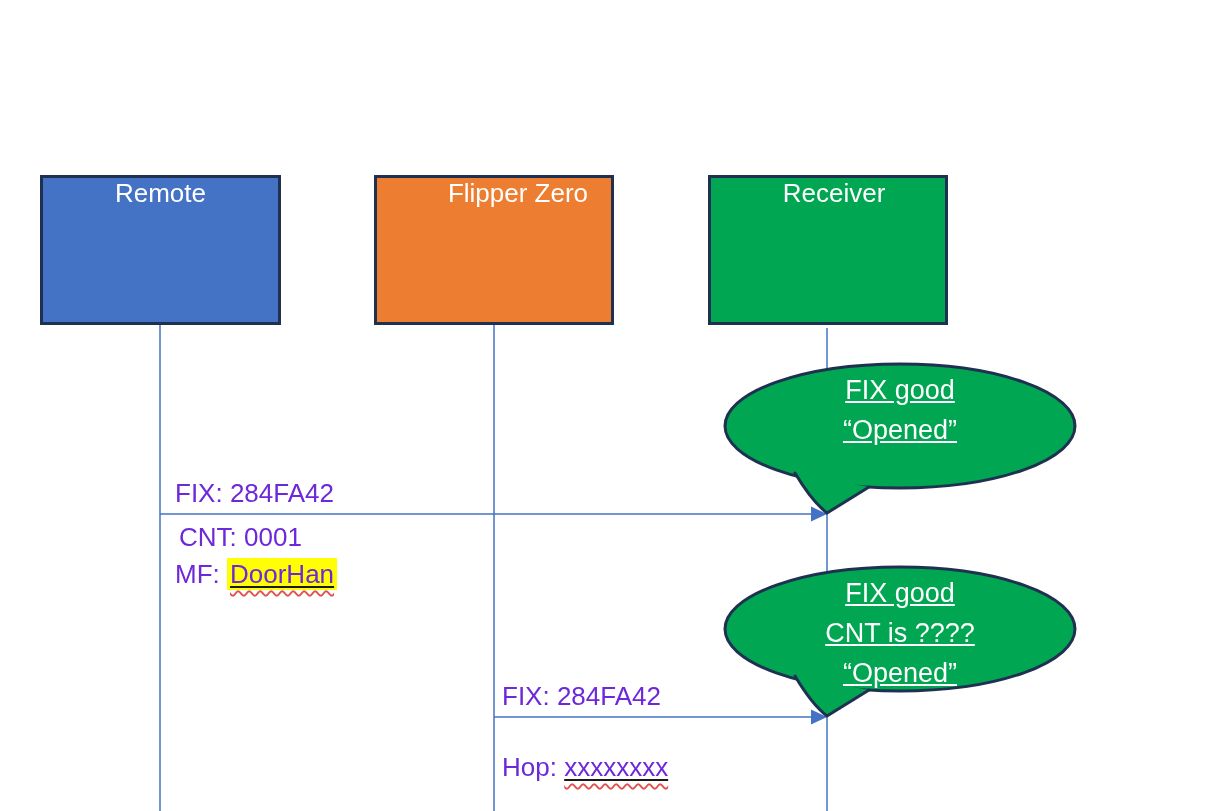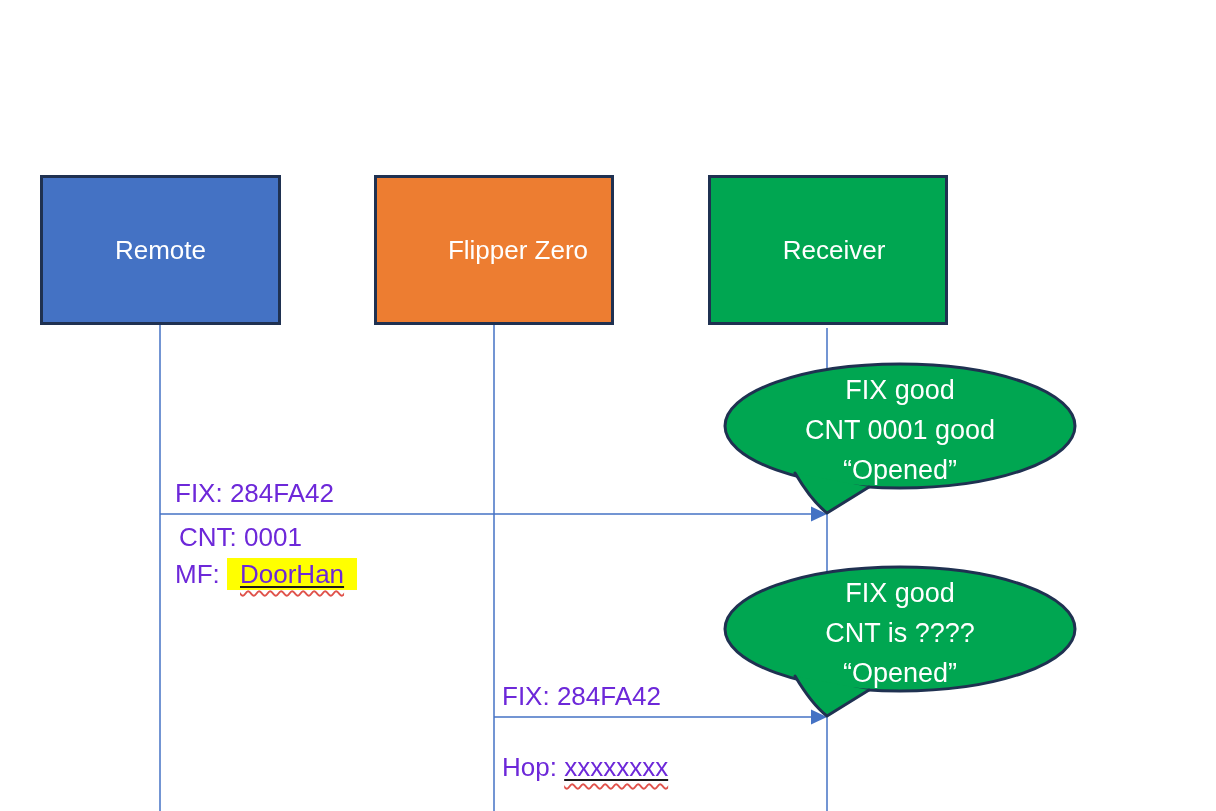--- a/index.html
+++ b/index.html
@@ -19,44 +19,44 @@
   }
   svg.diagram{position:absolute;left:0;top:0;width:1216px;height:811px;}
   .lifeline{stroke:var(--c-line,#4472C4);stroke-width:1.5;fill:none;}
   .msg-line{stroke:var(--c-line,#4472C4);stroke-width:1.5;fill:none;}
   .arrowhead{fill:var(--c-line,#4472C4);stroke:none;}
   .bubble-shape{fill:var(--c-green,#00A651);stroke:var(--c-border,#1F3151);stroke-width:3;}
   .bubble-tail{fill:var(--c-green,#00A651);stroke:var(--c-border,#1F3151);stroke-width:3;stroke-linecap:round;stroke-linejoin:round;}
   .actor{
     position:absolute;top:175px;height:150px;
     border:3px solid var(--c-border,#1F3151);
-    display:flex;align-items:center;justify-content:center;
+    display:flex;align-items:flex-start;justify-content:center;
     color:#fff;font-size:26px;
   }
   .actor-remote{left:40px;width:241px;background:var(--c-blue,#4472C4);}
   .actor-flipper{left:374px;width:240px;background:var(--c-orange,#ED7D31);padding-left:48px;}
   .actor-receiver{left:708px;width:240px;background:var(--c-green,#00A651);padding-left:12px;}
   .msg-label{
     position:absolute;font-size:26px;line-height:32px;color:#6d28d9;
     white-space:nowrap;
   }
-  .hl{background:var(--c-highlight,#FFFF00);padding:1px 13px;}
+  .hl{background:var(--c-highlight,#FFFF00);padding:1px 3px;}
   .sq{
     text-decoration-line:underline;text-decoration-style:wavy;
     text-decoration-color:var(--c-squiggle,#E0524B);
     text-decoration-thickness:2px;text-underline-offset:7px;
   }
   .ul{
     text-decoration-line:underline;text-decoration-style:solid;
     text-decoration-color:#1a1a1a;text-decoration-thickness:2px;
     text-underline-offset:3px;
   }
   .bubble-text{
     position:absolute;left:725px;width:350px;text-align:center;
-    color:#fff;font-size:27px;line-height:40px;white-space:nowrap;
+    color:#fff;font-size:27px;line-height:40px;white-space:nowrap;text-decoration:underline;
   }
   .bubble-text-1{top:370px;}
   .bubble-text-2{top:573px;}
 </style>
 </head>
 <body>
 
 <div class="slide">
 
 
@@ -91,21 +91,20 @@
 
   <div class="msg-label" style="left:175px;top:477px;">FIX: 284FA42</div>
   <div class="msg-label" style="left:179px;top:521px;">CNT: 0001</div>
   <div class="msg-label" style="left:175px;top:558px;"><span>MF: </span><span class="hl"><span class="sq"><span class="ul">DoorHan</span></span></span></div>
 
   <div class="msg-label" style="left:502px;top:680px;">FIX: 284FA42</div>
   <div class="msg-label" style="left:502px;top:723px;margin-top:28px;"><span>Hop: </span><span class="sq"><span class="ul">xxxxxxxx</span></span></div>
 
   <div class="bubble-text bubble-text-1">
     <div>FIX good</div>
-    <div>CNT 0001 good</div>
     <div>“Opened”</div>
   </div>
   <div class="bubble-text bubble-text-2">
     <div>FIX good</div>
     <div>CNT is ????</div>
     <div>“Opened”</div>
   </div>
 
 </div>
 

